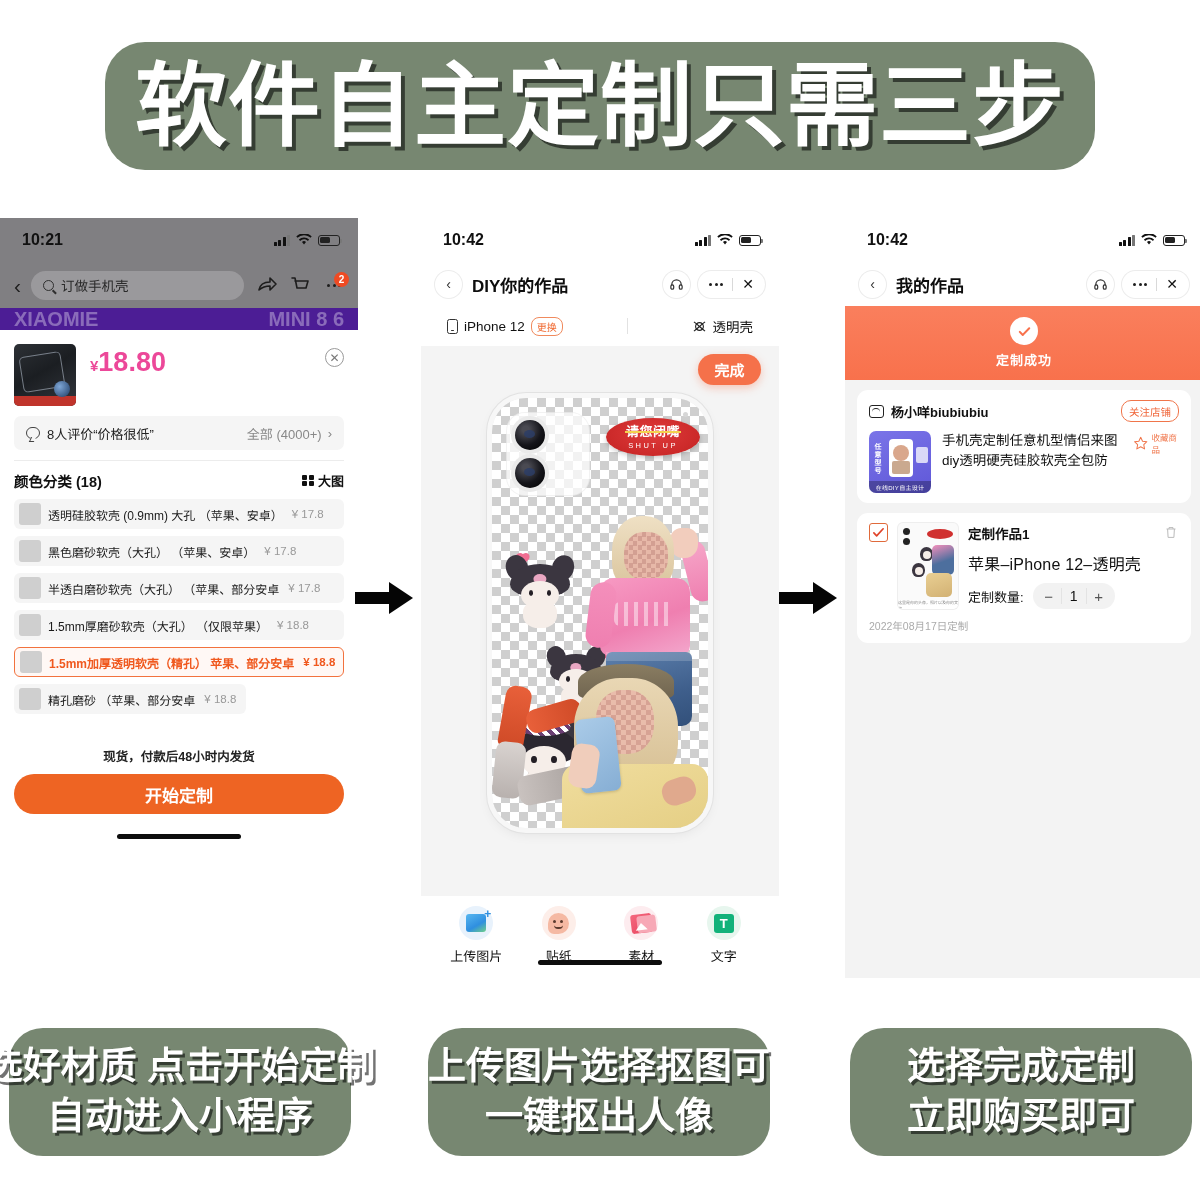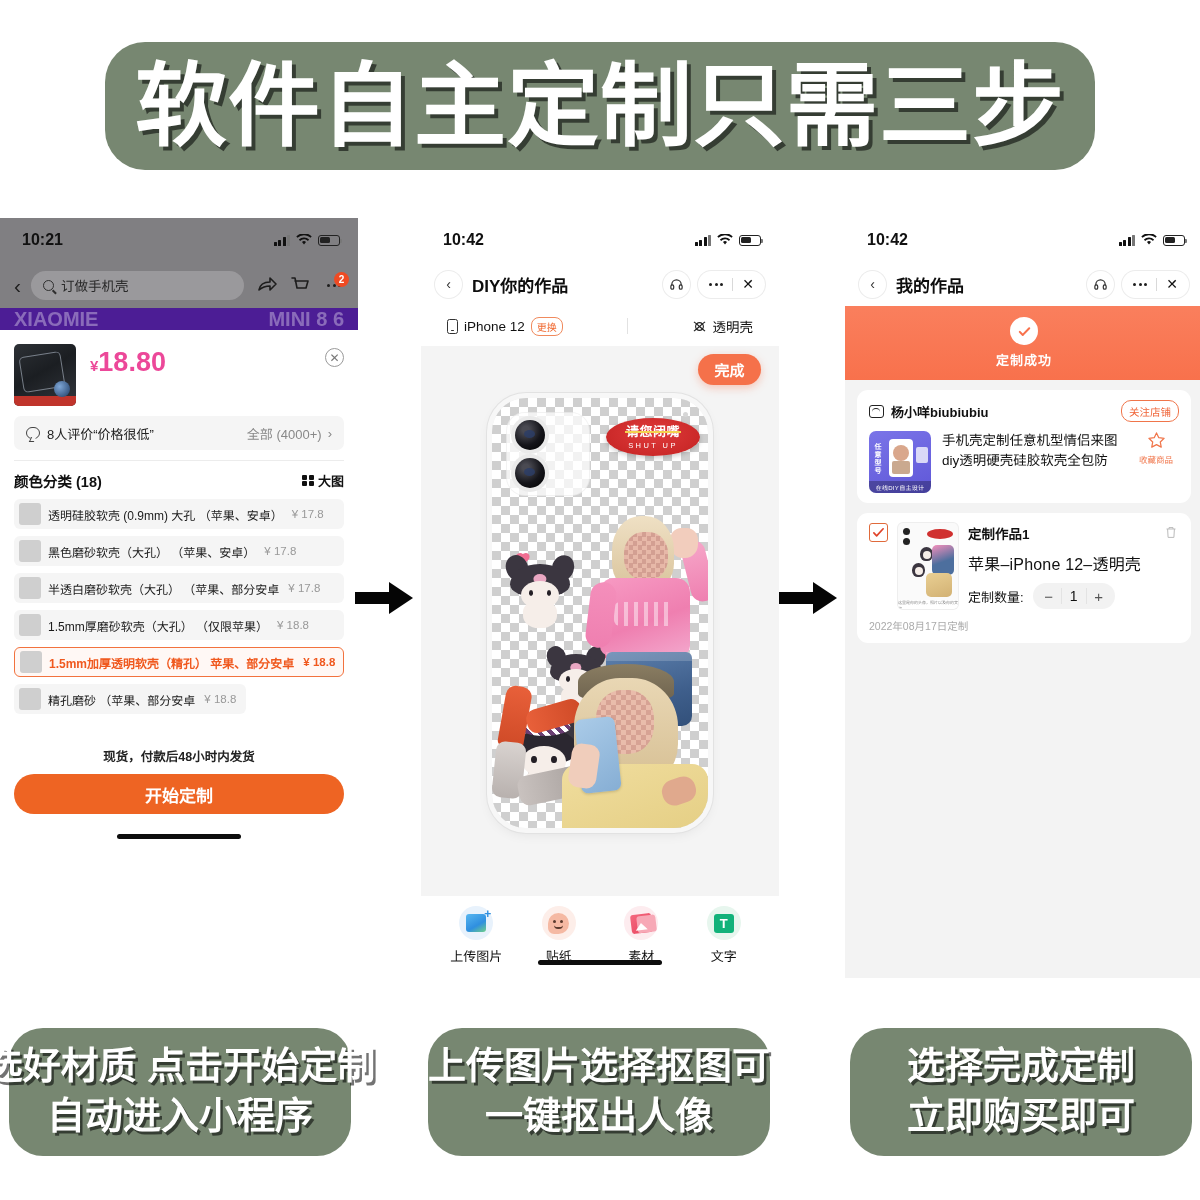--- a/index.html
+++ b/index.html
@@ -253,21 +253,21 @@
   .follow-btn{margin-left:auto;border:1px solid #f0754a;color:#f0663a;font-size:10.5px;border-radius:10px;padding:2.5px 7px;}
   .prod-row{display:flex;gap:11px;align-items:flex-start;}
   .prod-thumb{width:62px;height:62px;border-radius:7px;flex:none;background:linear-gradient(160deg,#7a74e8,#5f57d8);position:relative;overflow:hidden;}
   .prod-thumb .pt-phone{position:absolute;left:20px;top:8px;width:24px;height:38px;background:#fff;border-radius:4px;}
   .prod-thumb .pt-face{position:absolute;left:24px;top:14px;width:16px;height:16px;border-radius:50%;background:#d9a78c;}
   .prod-thumb .pt-img{position:absolute;left:23px;top:30px;width:18px;height:13px;background:#caa98f;border-radius:2px;}
   .prod-thumb .pt-lbl{position:absolute;left:0;bottom:0;width:100%;height:12px;background:rgba(0,0,0,.28);color:#fff;font-size:6px;display:flex;align-items:center;justify-content:center;letter-spacing:.3px;}
   .prod-thumb .pt-side{position:absolute;left:3px;top:12px;font-size:7px;color:#fff;font-weight:700;writing-mode:vertical-rl;letter-spacing:1px;}
   .prod-thumb .pt-side2{position:absolute;right:3px;top:16px;width:12px;height:16px;background:rgba(255,255,255,.75);border-radius:2px;}
   .prod-title{font-size:13.5px;line-height:1.45;color:#111;flex:1;}
-  .fav-col{display:flex;flex-direction:column;align-items:center;gap:3px;width:46px;flex:none;}
+  .fav-col{display:flex;flex-direction:row;align-items:center;gap:3px;width:46px;flex:none;}
   .fav-col .lbl{font-size:8.5px;color:#f0754a;}
   .work-row{display:flex;align-items:flex-start;gap:10px;position:relative;}
   .chk{width:19px;height:19px;border:1.4px solid #e06a3b;border-radius:3px;display:flex;align-items:center;justify-content:center;flex:none;}
   .chk svg{display:block;}
   .work-thumb{width:60px;height:86px;border-radius:5px;flex:none;background:#fafafa;box-shadow:0 0 0 1px #eee;position:relative;overflow:hidden;}
   .wt-cam{position:absolute;left:5px;top:5px;width:11px;height:22px;}
   .wt-cam i{display:block;width:7px;height:7px;border-radius:50%;background:#222;margin-bottom:3px;}
   .wt-oval{position:absolute;right:5px;top:6px;width:26px;height:10px;border-radius:50%;background:#d0302f;}
   .wt-k{position:absolute;width:13px;height:14px;border-radius:50% 50% 45% 45%;background:#3b3640;}
   .wt-k::after{content:'';position:absolute;left:2.5px;top:4px;width:8px;height:8px;border-radius:50%;background:#f6eee9;}

